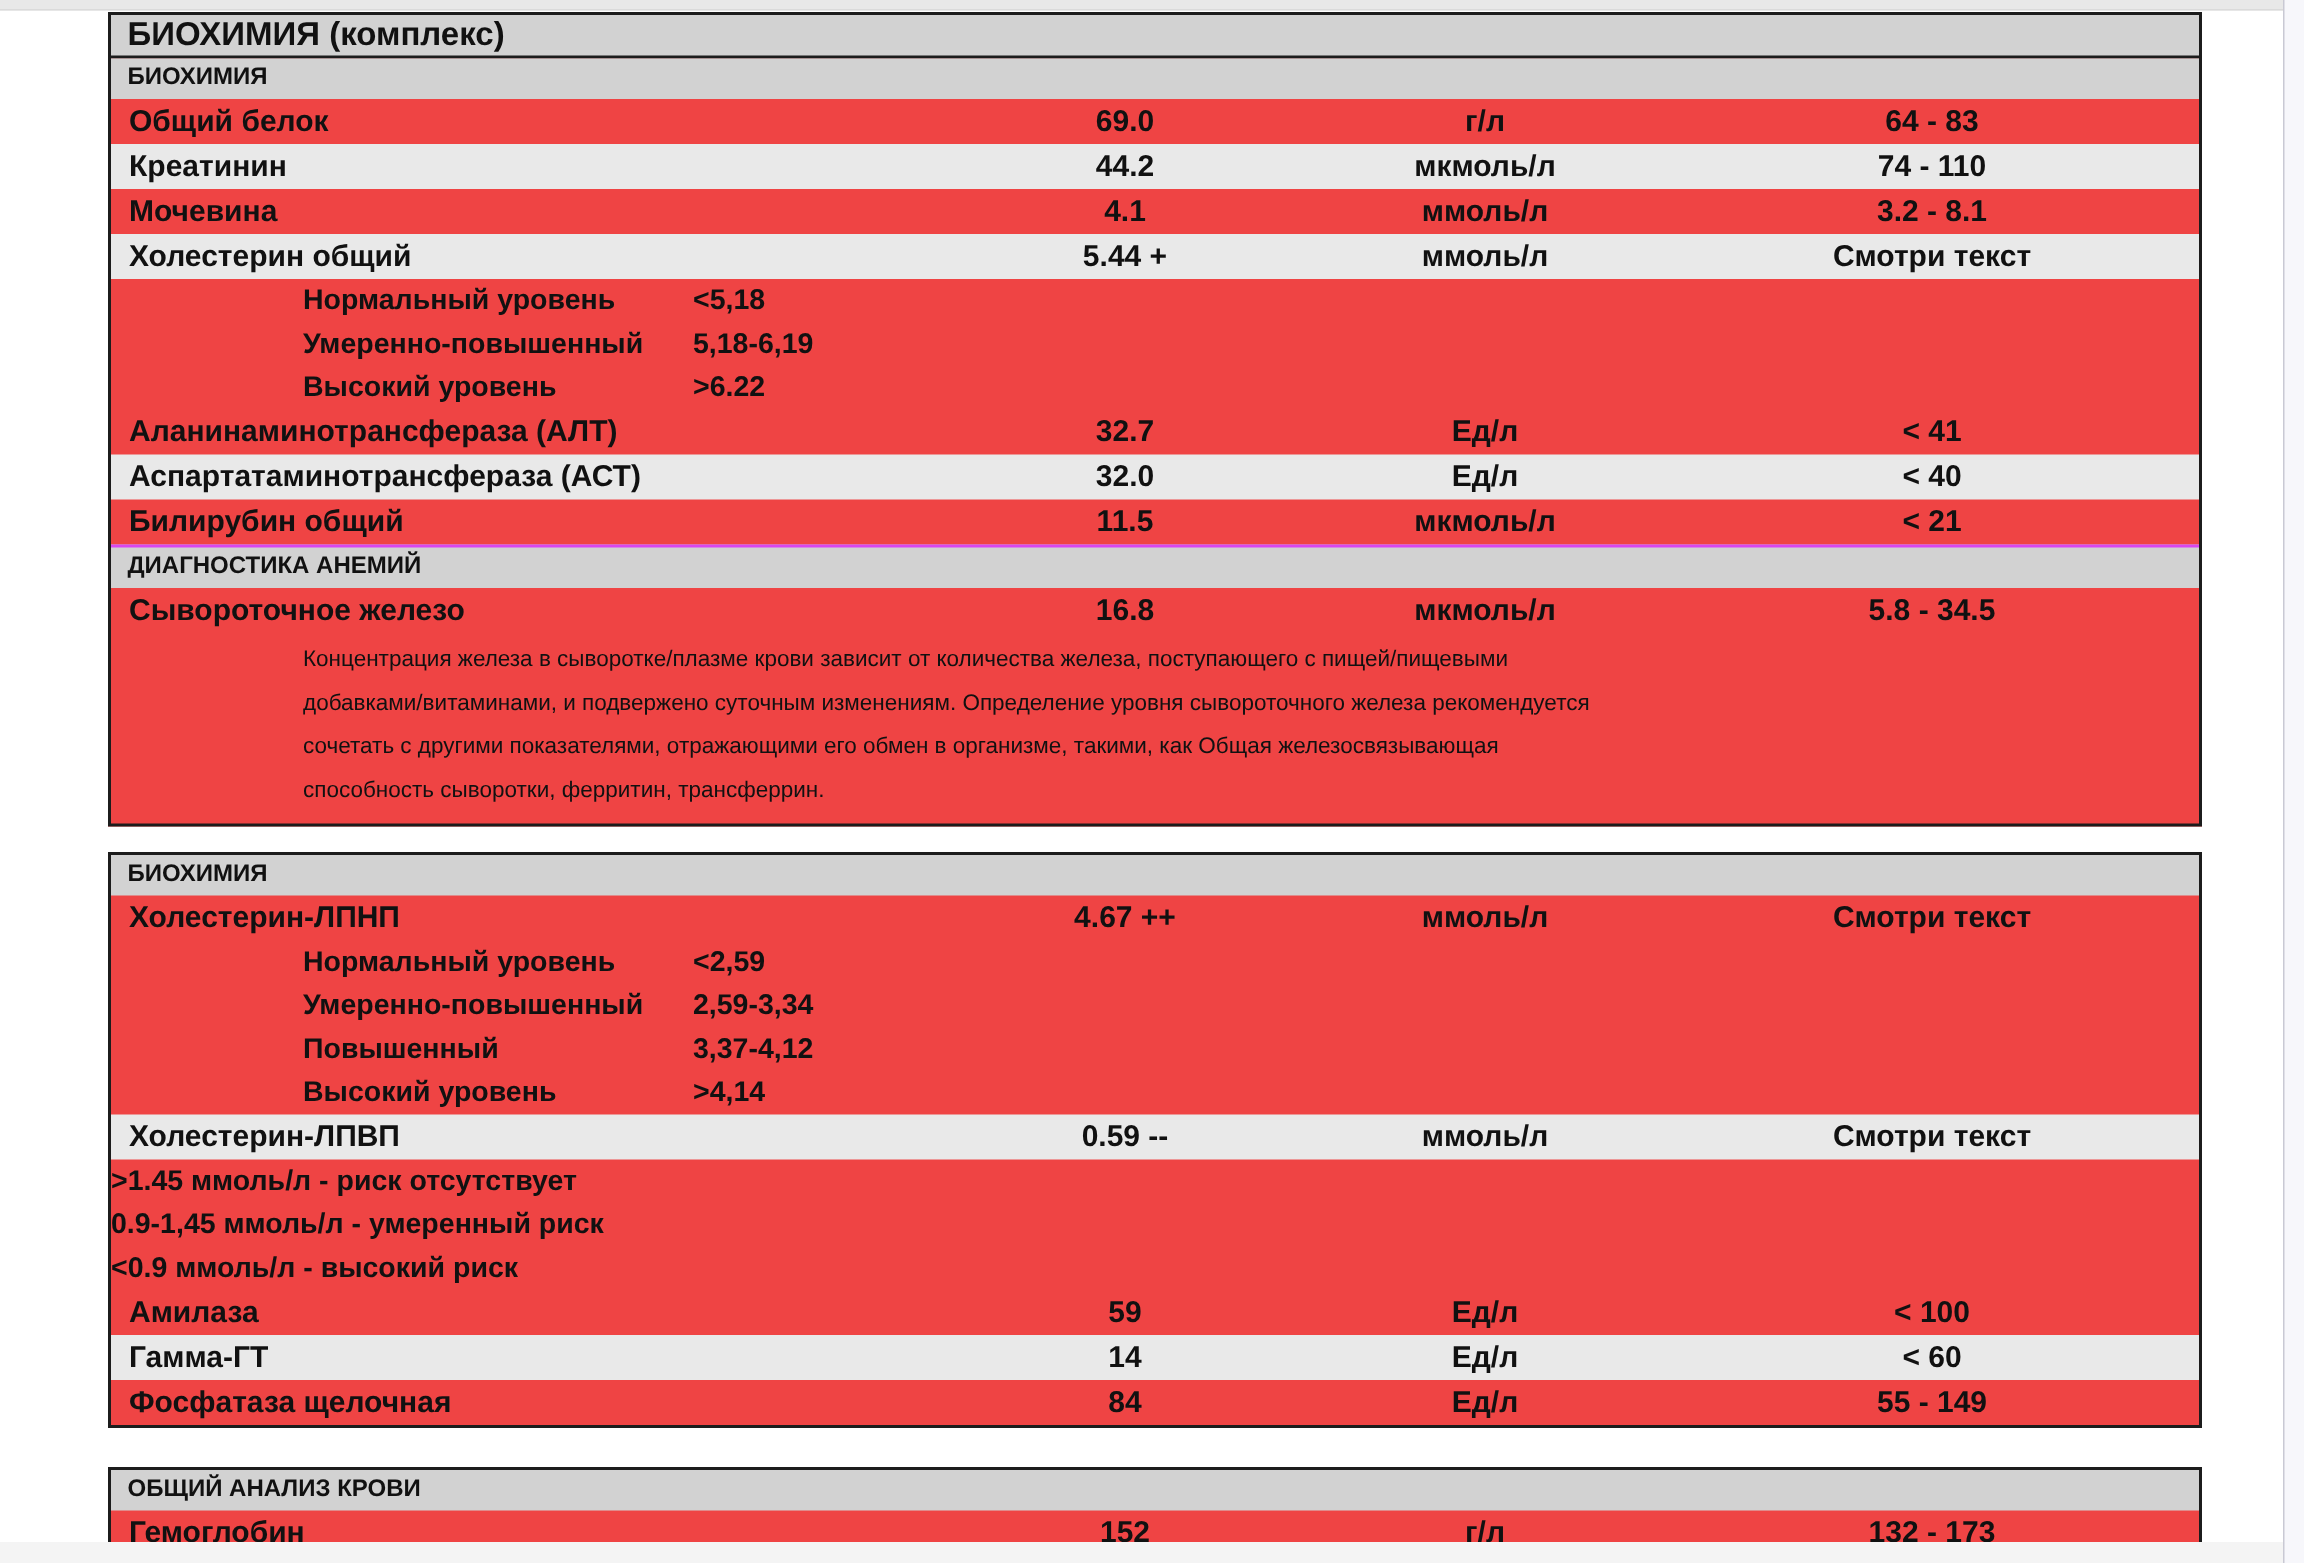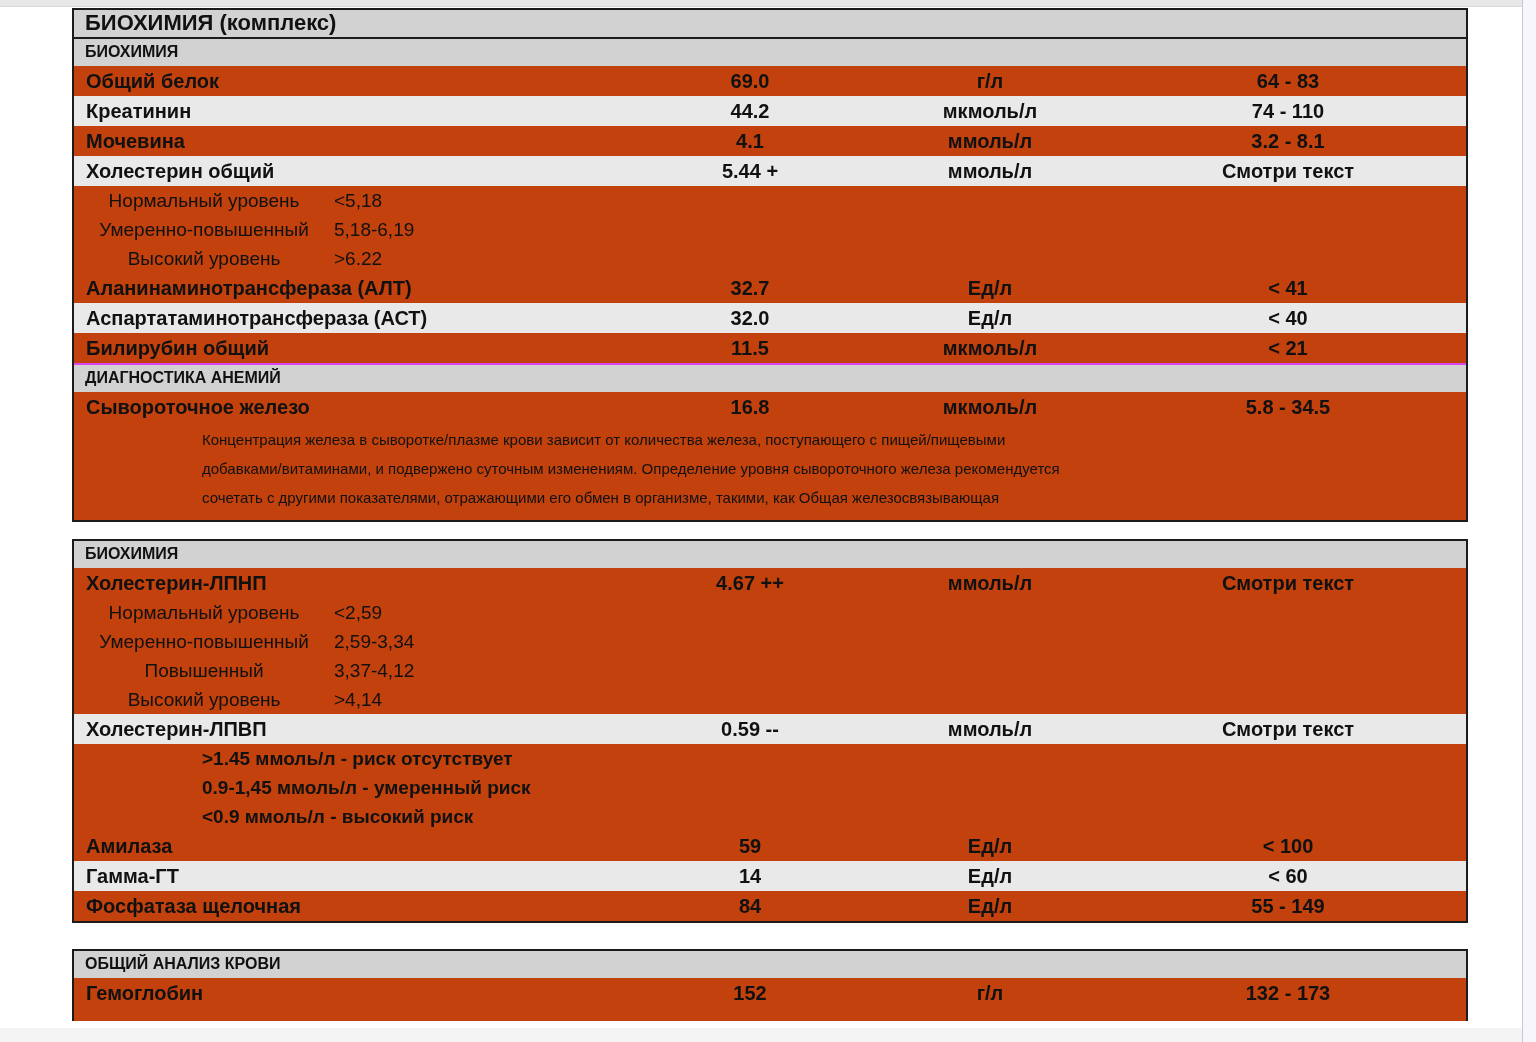--- a/index.html
+++ b/index.html
@@ -31,21 +31,21 @@
     z-index: 6;
   }
   .boxes {
     position: absolute;
     top: 8px; left: 72px;
     width: 1396px;
   }
   .report-box {
     box-sizing: border-box;
     border: 2px solid #1c1c1c;
-    background: #c2410c;
+    background: #ef4444;
     margin-bottom: 17px;
   }
   .report-box:last-child {
     border-bottom: none;
     min-height: 72px;
     margin-top: 26px;
   }
   .box-title {
     background: #d2d2d2;
     border-bottom: 2px solid #1c1c1c;
@@ -79,33 +79,32 @@
     white-space: nowrap;
     overflow: hidden;
   }
   .cell-c { text-align: center; white-space: nowrap; }
   .shaded { background: #e9e9e9; }
   .bold { font-weight: bold; }
   .row-level {
     height: 29px;
     display: flex;
     align-items: center;
-    font-weight: normal;
+    font-weight: bold;
     font-size: 19px;
-    white-space: nowrap;
-    text-align: center;
+    padding-left: 128px;
+    white-space: nowrap;
   }
   .row-level .lv-label { display: inline-block; width: 260px; }
   .row-note {
     height: 29px;
     display: flex;
     align-items: center;
     font-weight: bold;
     font-size: 19px;
-    padding-left: 128px;
     white-space: nowrap;
   }
   .row-paragraph {
     padding: 3px 40px 8px 128px;
     font-size: 15px;
   }
   .row-paragraph .p-line {
     line-height: 29px;
     white-space: nowrap;
   }
@@ -176,20 +175,21 @@
       <div class="row-result">
         <div class="name">Сывороточное железо</div>
         <div class="cell-c">16.8</div>
         <div class="cell-c">мкмоль/л</div>
         <div class="cell-c">5.8 - 34.5</div>
       </div>
       <div class="row-paragraph">
         <div class="p-line">Концентрация железа в сыворотке/плазме крови зависит от количества железа, поступающего с пищей/пищевыми</div>
         <div class="p-line">добавками/витаминами, и подвержено суточным изменениям. Определение уровня сывороточного железа рекомендуется</div>
         <div class="p-line">сочетать с другими показателями, отражающими его обмен в организме, такими, как Общая железосвязывающая</div>
+        <div class="p-line">способность сыворотки, ферритин, трансферрин.</div>
       </div>
     </div>
     <div class="report-box">
       <div class="row-header">БИОХИМИЯ</div>
       <div class="row-result bold">
         <div class="name">Холестерин-ЛПНП</div>
         <div class="cell-c">4.67 ++</div>
         <div class="cell-c">ммоль/л</div>
         <div class="cell-c">Смотри текст</div>
       </div>

